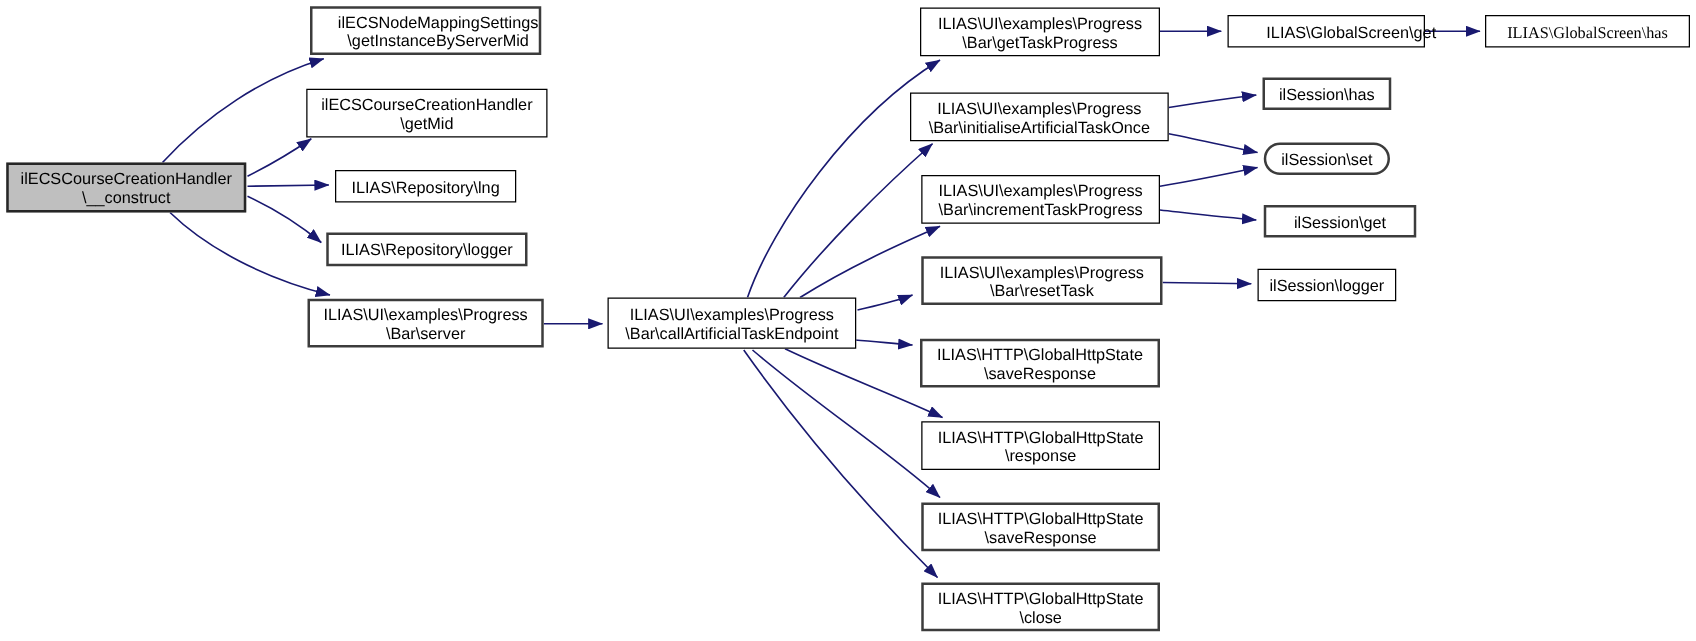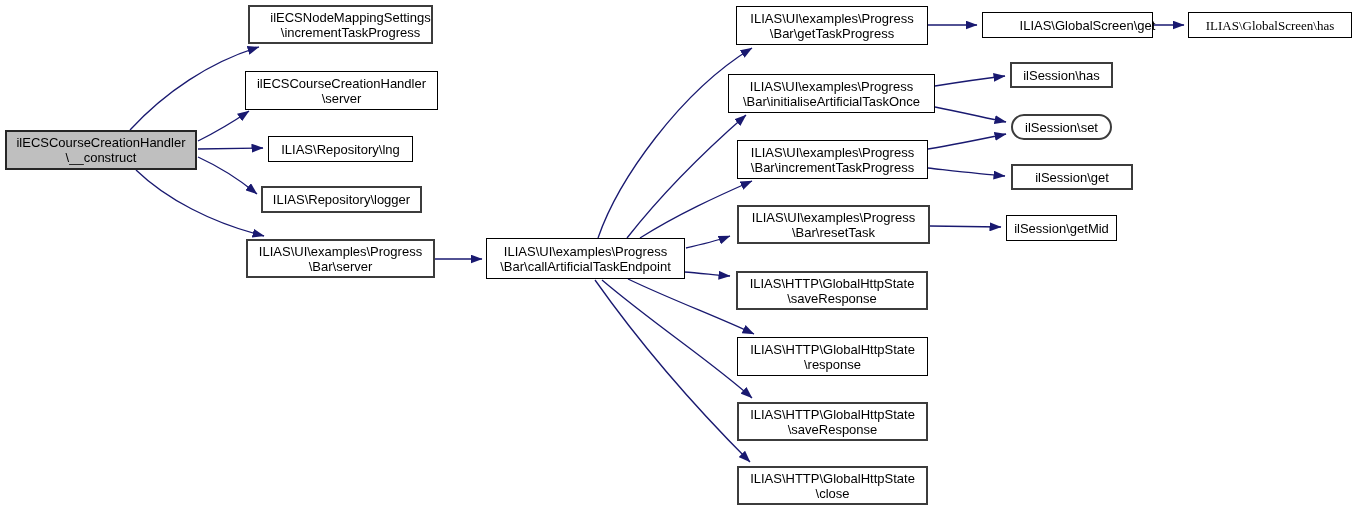--- a/index.html
+++ b/index.html
@@ -65,25 +65,25 @@
         <path d="M930,226 L1001,227" class="edge" stroke="#191970" stroke-width="1.3" marker-end="url(#arrowhead)"></path>
       </g>
   </svg>
   <div id="nodes">
       <div class="node current" style="left: 5px; top: 130px; width: 192px; height: 40px;">
         <span>ilECSCourseCreationHandler</span>
         <span>\__construct</span>
       </div>
       <div class="node thick" style="left: 248px; top: 5px; width: 185px; height: 39px; padding-left: 20px;">
         <span>ilECSNodeMappingSettings</span>
-        <span>\incrementTaskProgress</span>
+        <span>\getInstanceByServerMid</span>
       </div>
       <div class="node" style="left: 245px; top: 71px; width: 193px; height: 39px;">
         <span>ilECSCourseCreationHandler</span>
-        <span>\server</span>
+        <span>\getMid</span>
       </div>
       <div class="node" style="left: 268px; top: 136px; width: 145px; height: 26px;">
         <span>ILIAS\Repository\lng</span>
       </div>
       <div class="node thick" style="left: 261px; top: 186px; width: 161px; height: 27px;">
         <span>ILIAS\Repository\logger</span>
       </div>
       <div class="node thick" style="left: 246px; top: 239px; width: 189px; height: 39px;">
         <span>ILIAS\UI\examples\Progress</span>
         <span>\Bar\server</span>
@@ -117,32 +117,32 @@
         <span>\response</span>
       </div>
       <div class="node thick" style="left: 737px; top: 402px; width: 191px; height: 39px;">
         <span>ILIAS\HTTP\GlobalHttpState</span>
         <span>\saveResponse</span>
       </div>
       <div class="node thick" style="left: 737px; top: 466px; width: 191px; height: 39px;">
         <span>ILIAS\HTTP\GlobalHttpState</span>
         <span>\close</span>
       </div>
-      <div class="node" style="left: 982px; top: 12px; width: 171px; height: 26px; padding-left: 40px;">
+      <div class="node" style="left: 982px; top: 12px; width: 158px; height: 26px; padding-left: 40px;">
         <span>ILIAS\GlobalScreen\get</span>
       </div>
       <div class="node thick" style="left: 1010px; top: 62px; width: 103px; height: 26px; align-items: center;">
         <span>ilSession\has</span>
       </div>
       <div class="node thick" style="left: 1011px; top: 114px; width: 101px; height: 26px; border-radius: 13px;">
         <span>ilSession\set</span>
       </div>
       <div class="node thick" style="left: 1011px; top: 164px; width: 122px; height: 26px;">
         <span>ilSession\get</span>
       </div>
       <div class="node" style="left: 1006px; top: 215px; width: 111px; height: 26px;">
-        <span>ilSession\getMid</span>
+        <span>ilSession\logger</span>
       </div>
       <div class="node" style="left: 1188px; top: 12px; width: 164px; height: 26px; font-family: Liberation Serif, serif;">
         <span>ILIAS\GlobalScreen\has</span>
       </div>
     </div>
 </div>
 
 </body></html>

